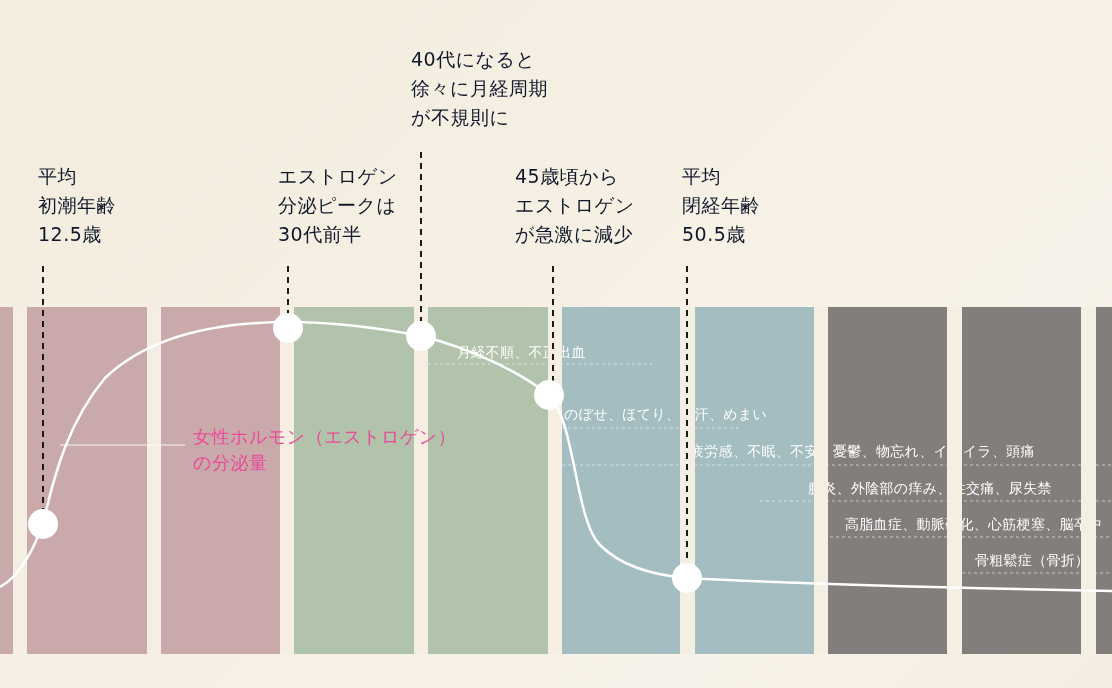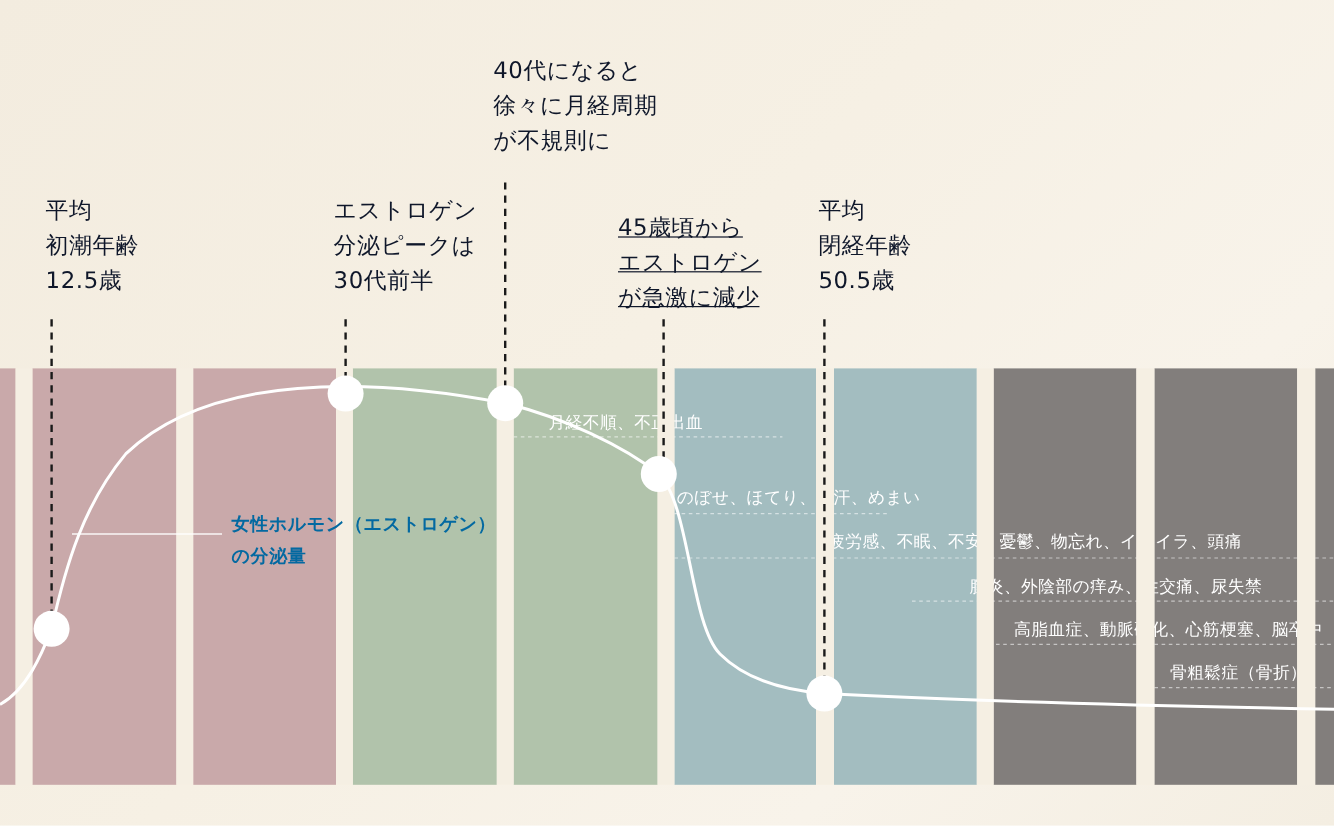--- a/index.html
+++ b/index.html
@@ -11,37 +11,37 @@
   .callout {
     position:absolute; color:#0f172a; font-size:19px; line-height:29px;
     white-space:pre; letter-spacing:0.5px;
   }
   svg.chart { position:absolute; left:0; top:0; }
   .symptom {
     font-family: "DejaVu Sans", "Liberation Sans", sans-serif;
     font-size:14px; fill:#ffffff; letter-spacing:0.3px;
   }
   .hormone-label {
-    position:absolute; color:#0369a1; font-size:15px; line-height:26px;
-    white-space:pre; letter-spacing:0.5px;font-weight:bold;
+    position:absolute; color:#ec4899; font-size:18px; line-height:26px;
+    white-space:pre; letter-spacing:0.5px;
   }
 </style>
 </head>
 <body>
 
 <div class="callout" style="left:38px; top:162px;">平均
 初潮年齢
 12.5歳</div>
 <div class="callout" style="left:278px; top:162px;">エストロゲン
 分泌ピークは
 30代前半</div>
 <div class="callout" style="left:411px; top:45px;">40代になると
 徐々に月経周期
 が不規則に</div>
-<div class="callout" style="left:515px; top:176px;text-decoration:underline;">45歳頃から
+<div class="callout" style="left:515px; top:162px;">45歳頃から
 エストロゲン
 が急激に減少</div>
 <div class="callout" style="left:682px; top:162px;">平均
 閉経年齢
 50.5歳</div>
 
 <svg class="chart" width="1112" height="688" viewBox="0 0 1112 688">
 
   <g>
     <rect x="0" y="307" width="13" height="347" fill="#c9a9aa"></rect>

